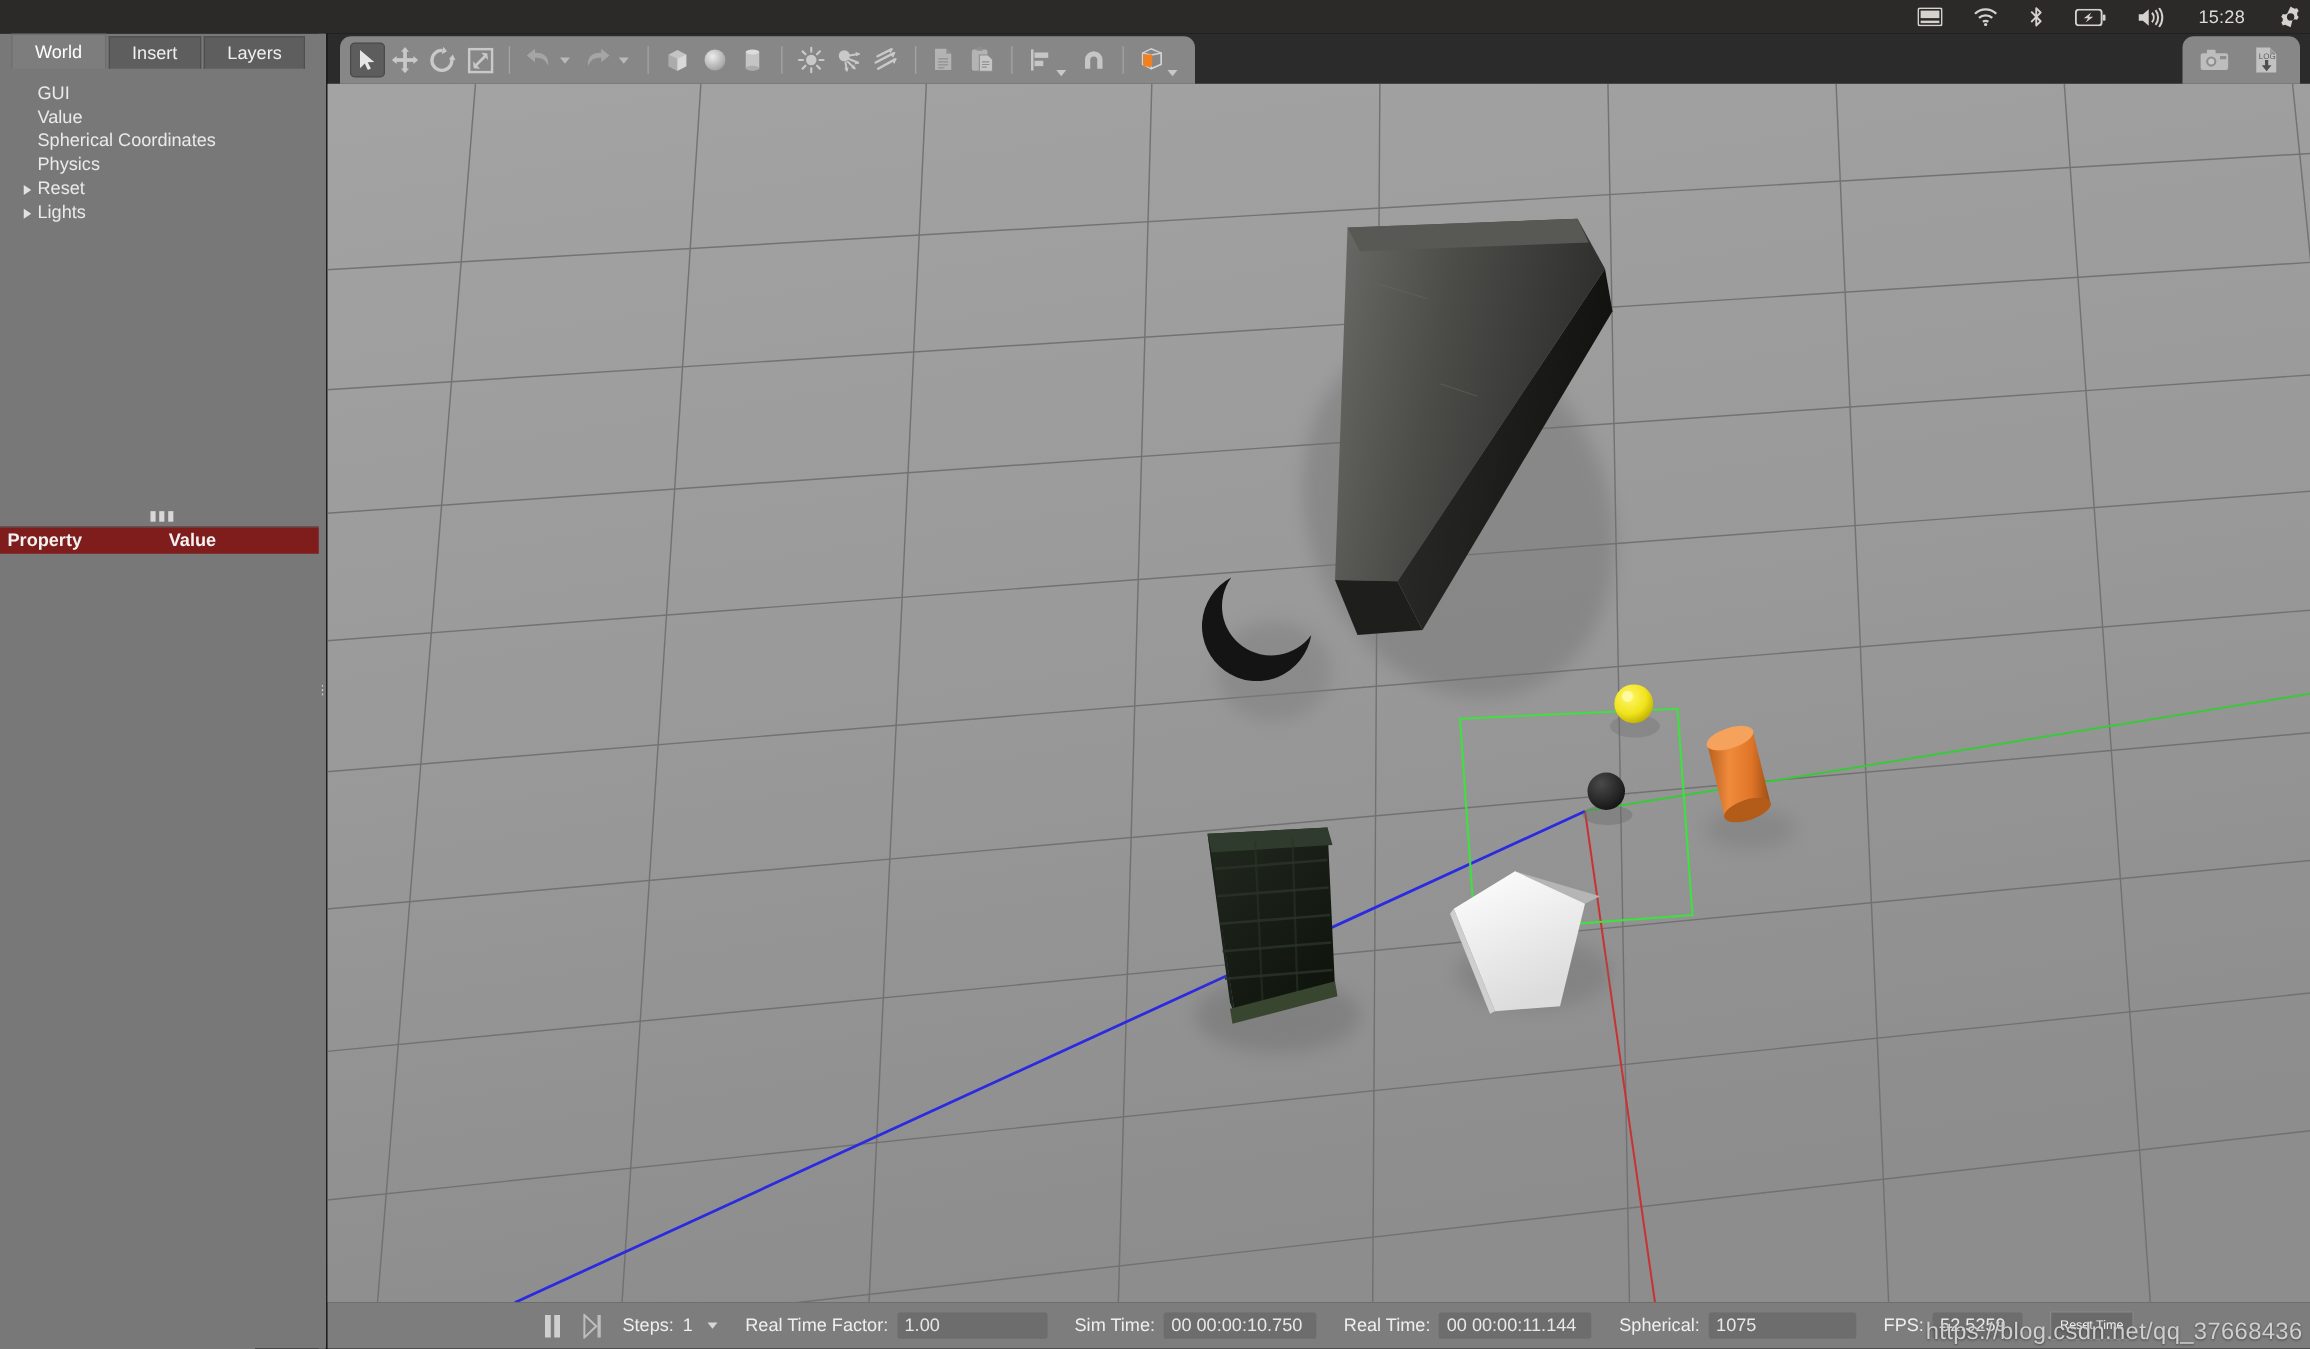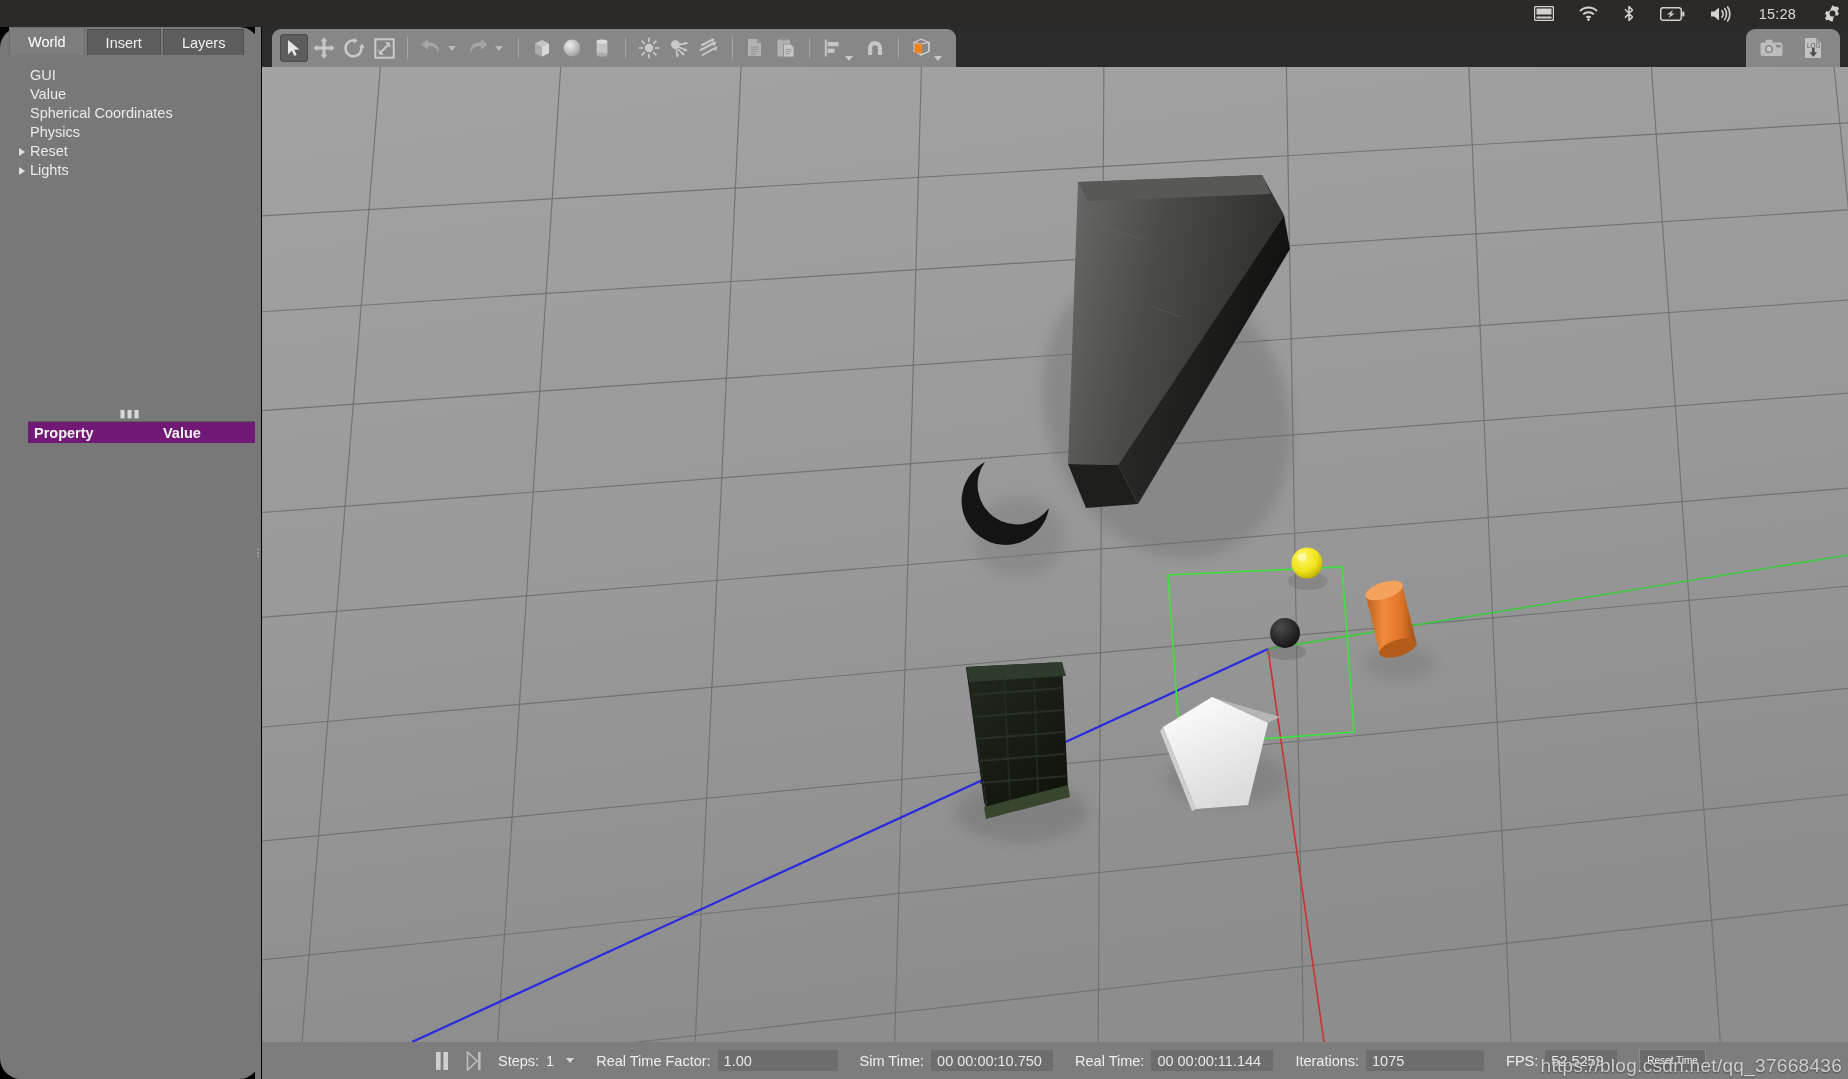--- a/index.html
+++ b/index.html
@@ -20,21 +20,20 @@
   }
   .sys-ic { display: flex; align-items: center; justify-content: center; height: 27px; }
   .sys-clock {
     color: #dedad6; font-size: 14.5px; letter-spacing: .2px; padding: 0 2px;
   }
 
   
   .left-panel {
     position: absolute; left: 0; top: 27px; width: 260px; height: 1052px;
     background: #787878;
-    border-radius: 21px;
   }
   .tabs { display: flex; height: 28px; align-items: flex-end; padding-left: 9px; }
   .tab {
     height: 26px; padding: 0 18px; display: flex; align-items: center;
     color: #efefef; font-size: 14.5px; background: #5e5e5e;
     border: 1px solid #4f4f4f; border-bottom: none;
     margin-right: 2px;
   }
   .tab.active { background: #7d7d7d; border-color: #6d6d6d; height: 28px; color: #fff; }
   .tree {
@@ -53,22 +52,22 @@
   .tri.blank { border: none; width: 6px; margin-right: 5px; }
   .tree-label { line-height: 19px; }
 
   .splitter-grip {
     position: absolute; left: 0; right: 0; top: 380px; height: 12px;
     display: flex; align-items: center; justify-content: center;
   }
   .grip-dots { color: #d8d8d8; font-size: 11px; letter-spacing: 1px; line-height: 6px; }
   .prop-header {
     position: absolute; left: 0; right: 2px; top: 394px; height: 22px;
-    background: #701a75; border-top: 1px solid #5c5c5c;
-    display: flex; align-items: center; margin-left: 28px;
+    background: #7f1d1d; border-top: 1px solid #5c5c5c;
+    display: flex; align-items: center;
   }
   .prop-header span {
     color: #f2f2f2; font-size: 14.5px; font-weight: bold;
   }
   .ph-prop { padding-left: 6px; width: 135px; }
 
   .vsplit {
     position: absolute; left: 255px; top: 27px; width: 6px; height: 1052px;
     background: #787878; display: flex; align-items: center; justify-content: center;
   }
@@ -628,21 +627,21 @@
 
       <span class="sb-label">Real Time Factor:</span>
       <span class="sb-field" style="width:120px">1.00</span>
 
       <span class="sb-label">Sim Time:</span>
       <span class="sb-field" style="width:122px">00 00:00:10.750</span>
 
       <span class="sb-label">Real Time:</span>
       <span class="sb-field" style="width:122px">00 00:00:11.144</span>
 
-      <span class="sb-label">Iterations:</span>
+      <span class="sb-label">Spherical:</span>
       <span class="sb-field" style="width:118px">1075</span>
 
       <span class="sb-label">FPS:</span>
       <span class="sb-field" style="width:72px">52.5259</span>
 
       <span class="sb-btn">Reset Time</span>
     </div>
   </div>
 
   <div class="watermark">https://blog.csdn.net/qq_37668436</div>

